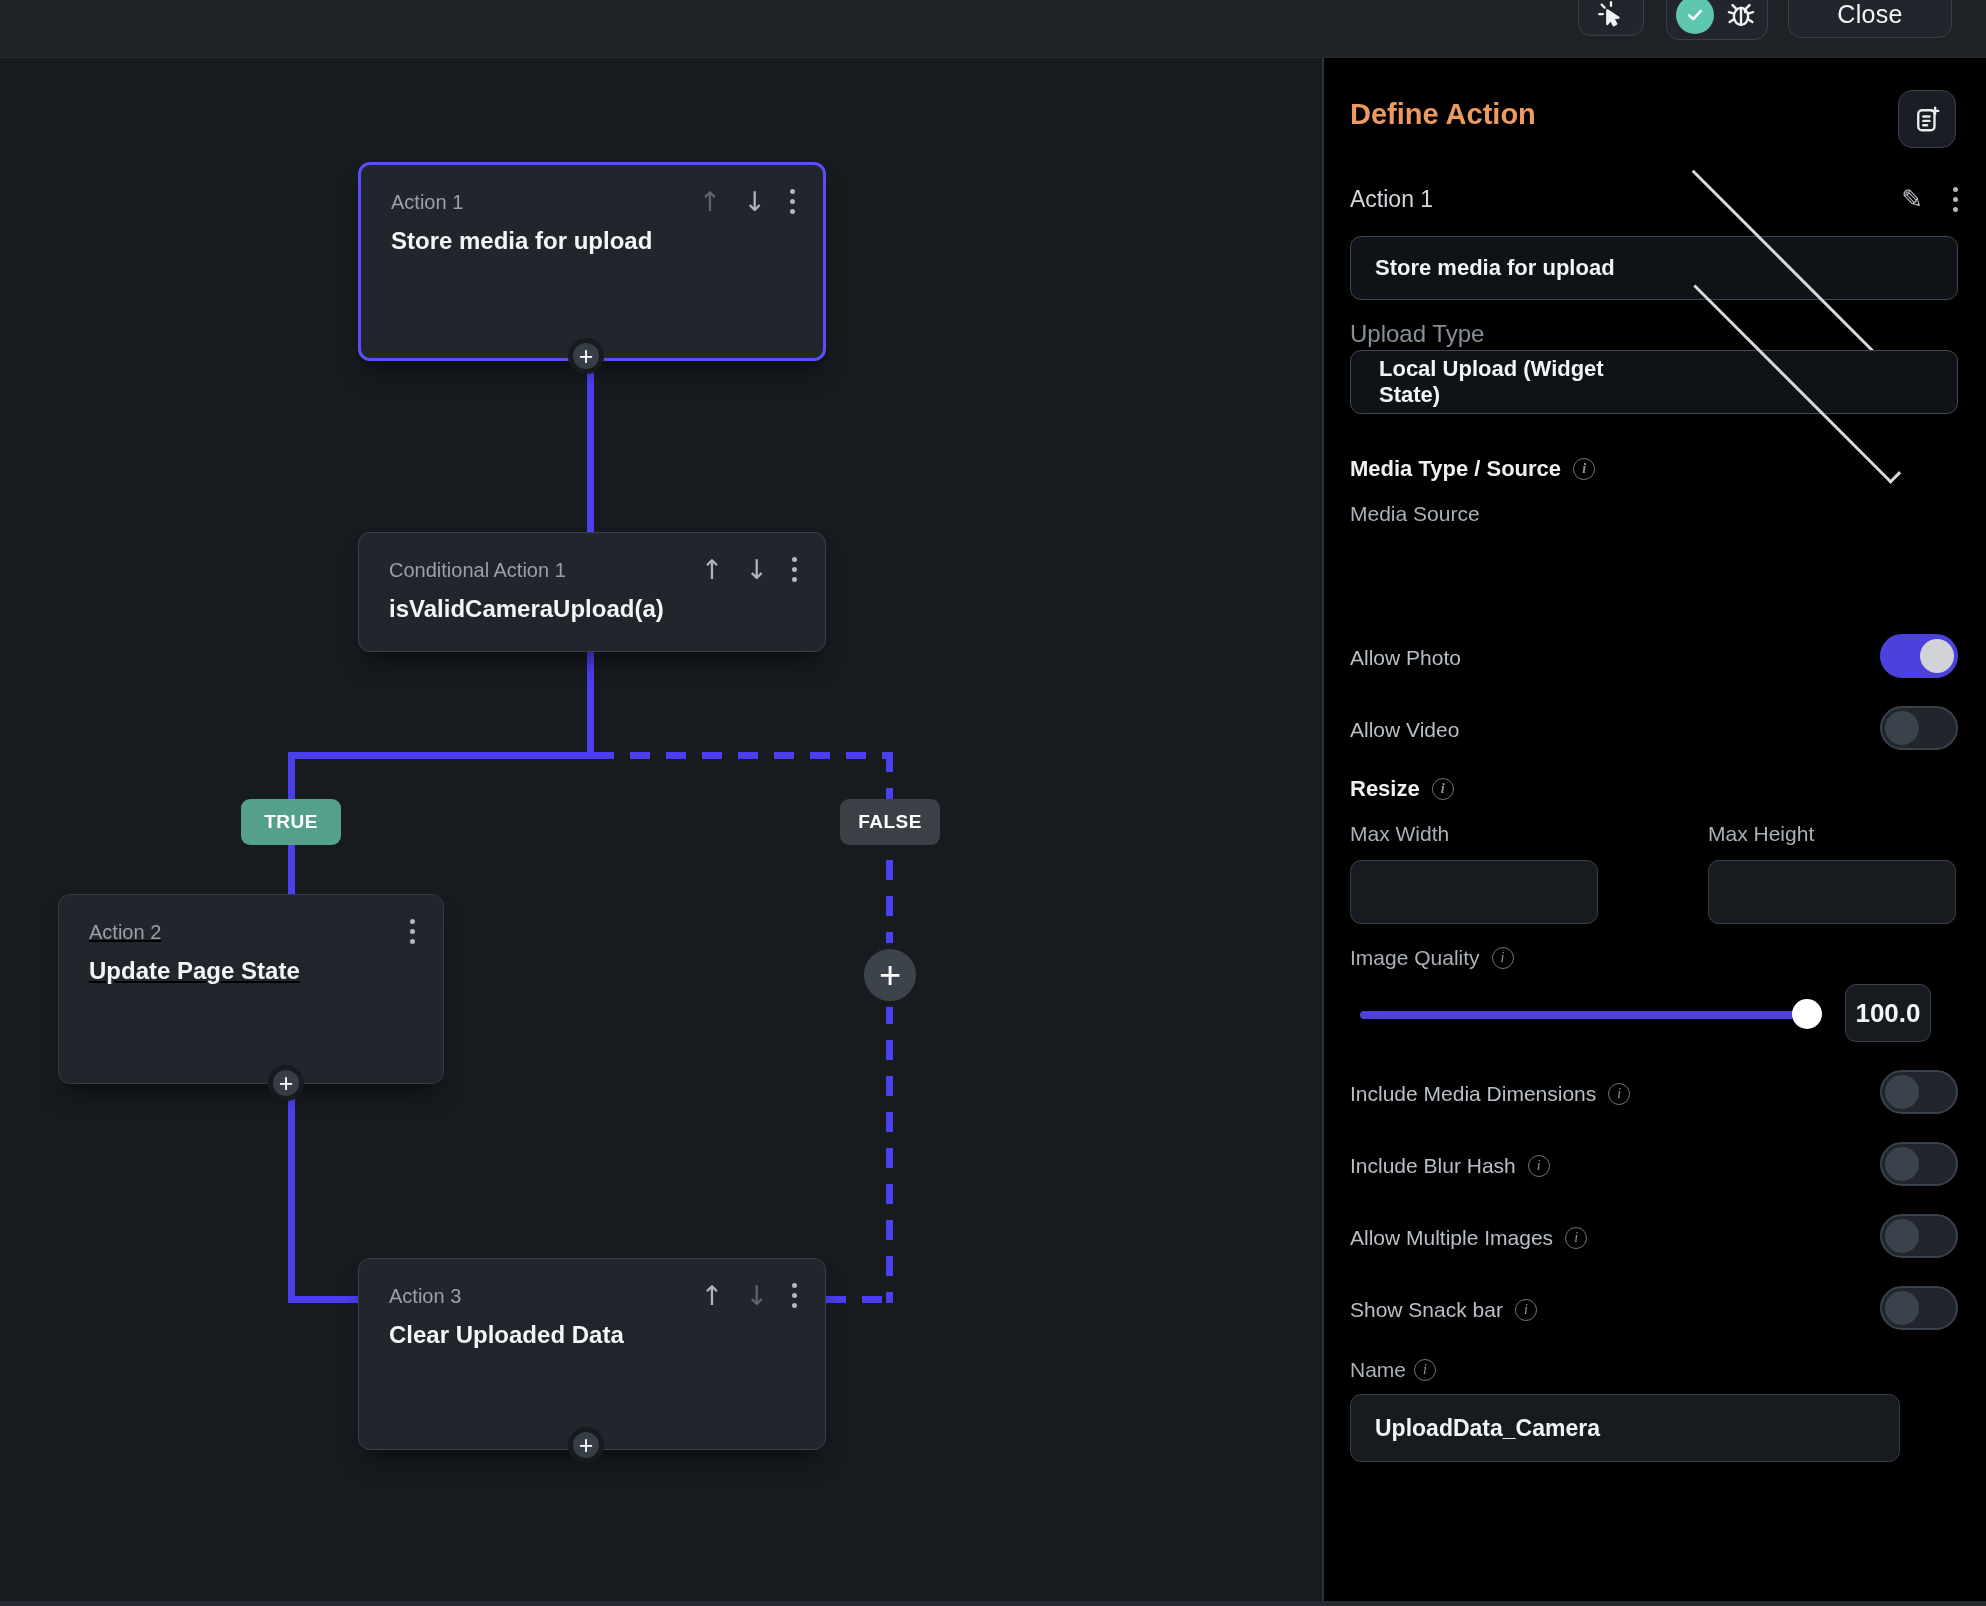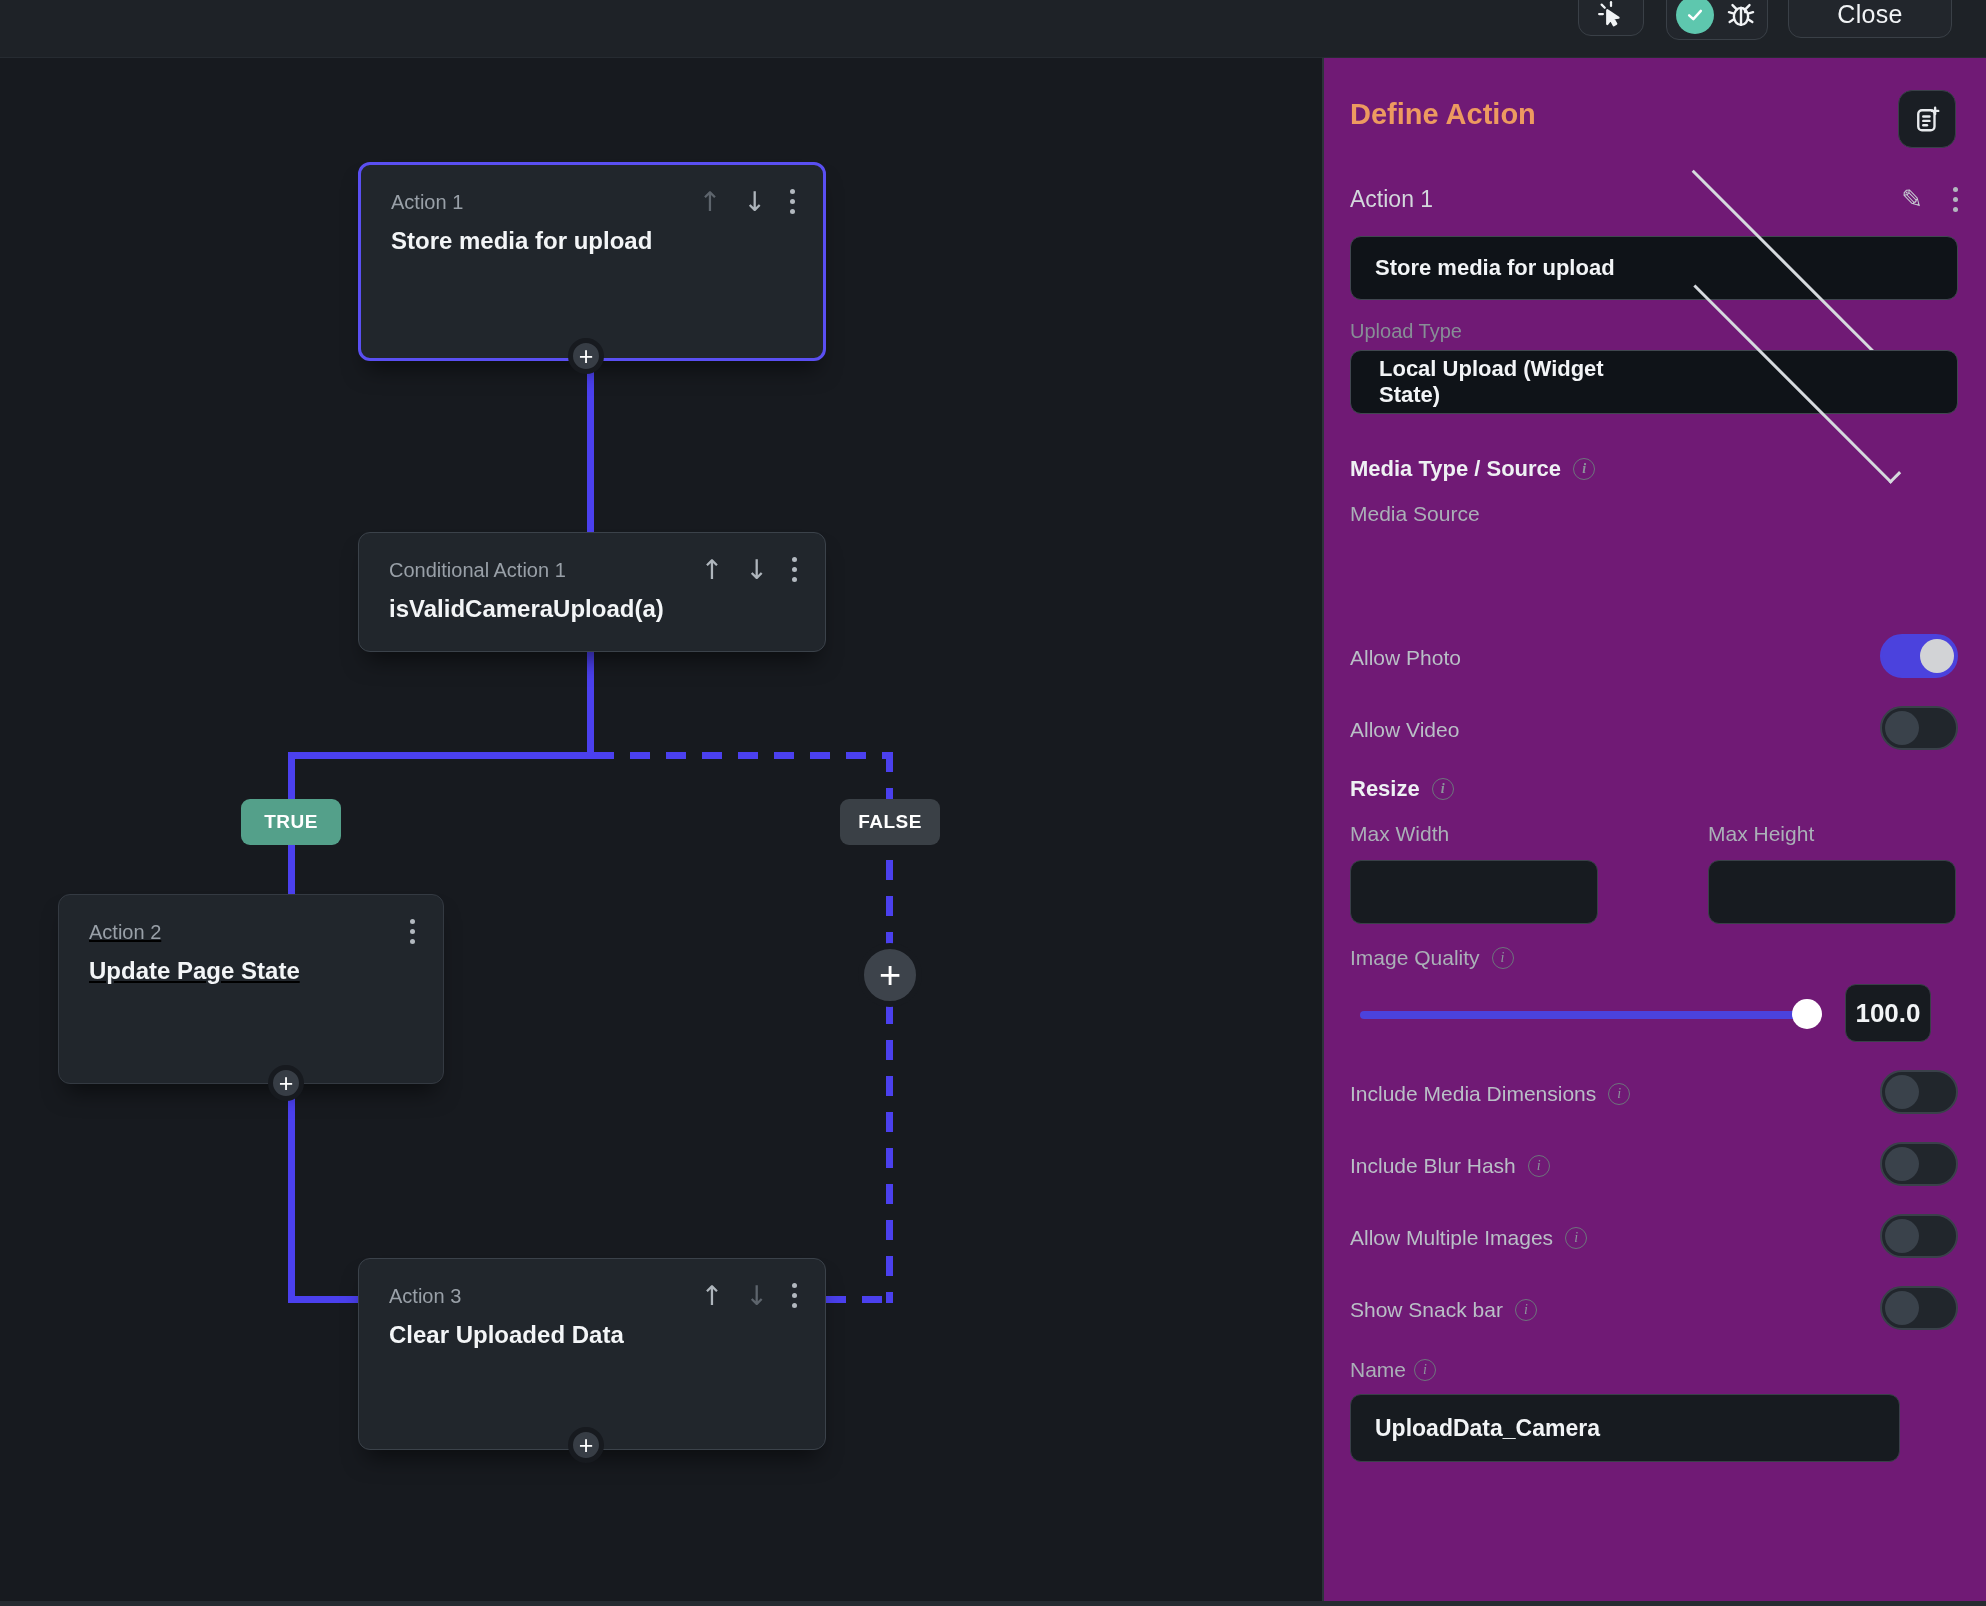--- a/index.html
+++ b/index.html
@@ -35,31 +35,31 @@
   .node-icons{position:absolute;top:22px;right:26px;display:flex;align-items:center;gap:22px;}
   .arrow{font-family:"DejaVu Sans",sans-serif;font-size:27px;line-height:1;color:#aeb5bc;}
   .arrow.dim{color:#5d646c;}
   .kebab{display:flex;flex-direction:column;gap:5px;padding:2px;}
   .kebab i{width:5px;height:5px;border-radius:50%;background:#b2b8bf;}
 
   .plus-sm{position:absolute;width:36px;height:36px;border-radius:50%;background:#373d45;border:5px solid #171a1f;color:#fff;display:flex;align-items:center;justify-content:center;font-size:25px;line-height:1;z-index:7;font-family:"DejaVu Sans",sans-serif;}
   .plus-lg{position:absolute;width:64px;height:64px;border-radius:50%;background:#3d434b;border:6px solid #171a1f;color:#fff;display:flex;align-items:center;justify-content:center;font-size:38px;line-height:1;z-index:7;font-family:"DejaVu Sans",sans-serif;}
 
   
-  .panel{position:absolute;left:1324px;top:58px;width:662px;height:1548px;background:#701a75;z-index:4;}
+  .panel{position:absolute;left:1324px;top:58px;width:662px;height:1548px;background:#000000;z-index:4;}
   .p-abs{position:absolute;}
   .p-title{left:26px;top:40px;font-size:29px;font-weight:bold;color:#ed9a60;}
   .copy-btn{left:574px;top:32px;width:58px;height:58px;border:1.5px solid #394048;border-radius:14px;background:#1a1e24;display:flex;align-items:center;justify-content:center;}
   .action-row{left:26px;top:126px;width:610px;display:flex;align-items:center;}
   .action-row .ah{font-size:23px;color:#d3d7dc;flex:1;}
   .pencil{font-family:"DejaVu Sans",sans-serif;font-size:26px;color:#c6cbd1;margin-right:28px;}
   .dd{position:absolute;left:26px;width:608px;height:64px;background:#0f1318;border:1.5px solid #40474f;border-radius:11px;display:flex;align-items:center;padding:0 24px;}
   .dd span{font-size:22px;font-weight:bold;color:#f2f4f6;flex:1;}
   .chev{width:15px;height:15px;border-right:3px solid #d6dade;border-bottom:3px solid #d6dade;transform:rotate(45deg) translateY(-4px);}
-  .p-label{font-size:20px;color:#878e96;}
+  .p-label{font-size:24px;color:#878e96;}
   .p-section{font-size:22px;font-weight:bold;color:#eef0f3;display:flex;align-items:center;gap:12px;}
   .p-sublabel{font-size:21px;color:#aab0b7;display:flex;align-items:center;gap:12px;}
   .info{width:22px;height:22px;border-radius:50%;border:1.5px solid #6d747c;color:#8d949c;font-size:14px;display:inline-flex;align-items:center;justify-content:center;font-family:"Liberation Serif",serif;font-style:italic;flex:none;}
   .toggle{position:absolute;left:556px;width:78px;height:44px;border-radius:22px;background:#21262c;border:2px solid #3a414a;}
   .toggle i{position:absolute;top:3px;left:3px;width:34px;height:34px;border-radius:50%;background:#3a424b;}
   .toggle.on{background:#4b42dd;border-color:#4b42dd;}
   .toggle.on i{left:38px;background:#d2d3d6;}
   .tgl-row-label{position:absolute;left:26px;display:flex;align-items:center;gap:12px;font-size:21px;color:#b9bfc6;}
   .inp{position:absolute;height:64px;background:#171b20;border:1.5px solid #394048;border-radius:11px;color:#f2f4f6;font-size:23px;font-weight:bold;padding:0 24px;outline:none;width:248px;}
   .slider-track{position:absolute;left:36px;top:953px;width:450px;height:8px;border-radius:4px;background:#4b42dd;}

